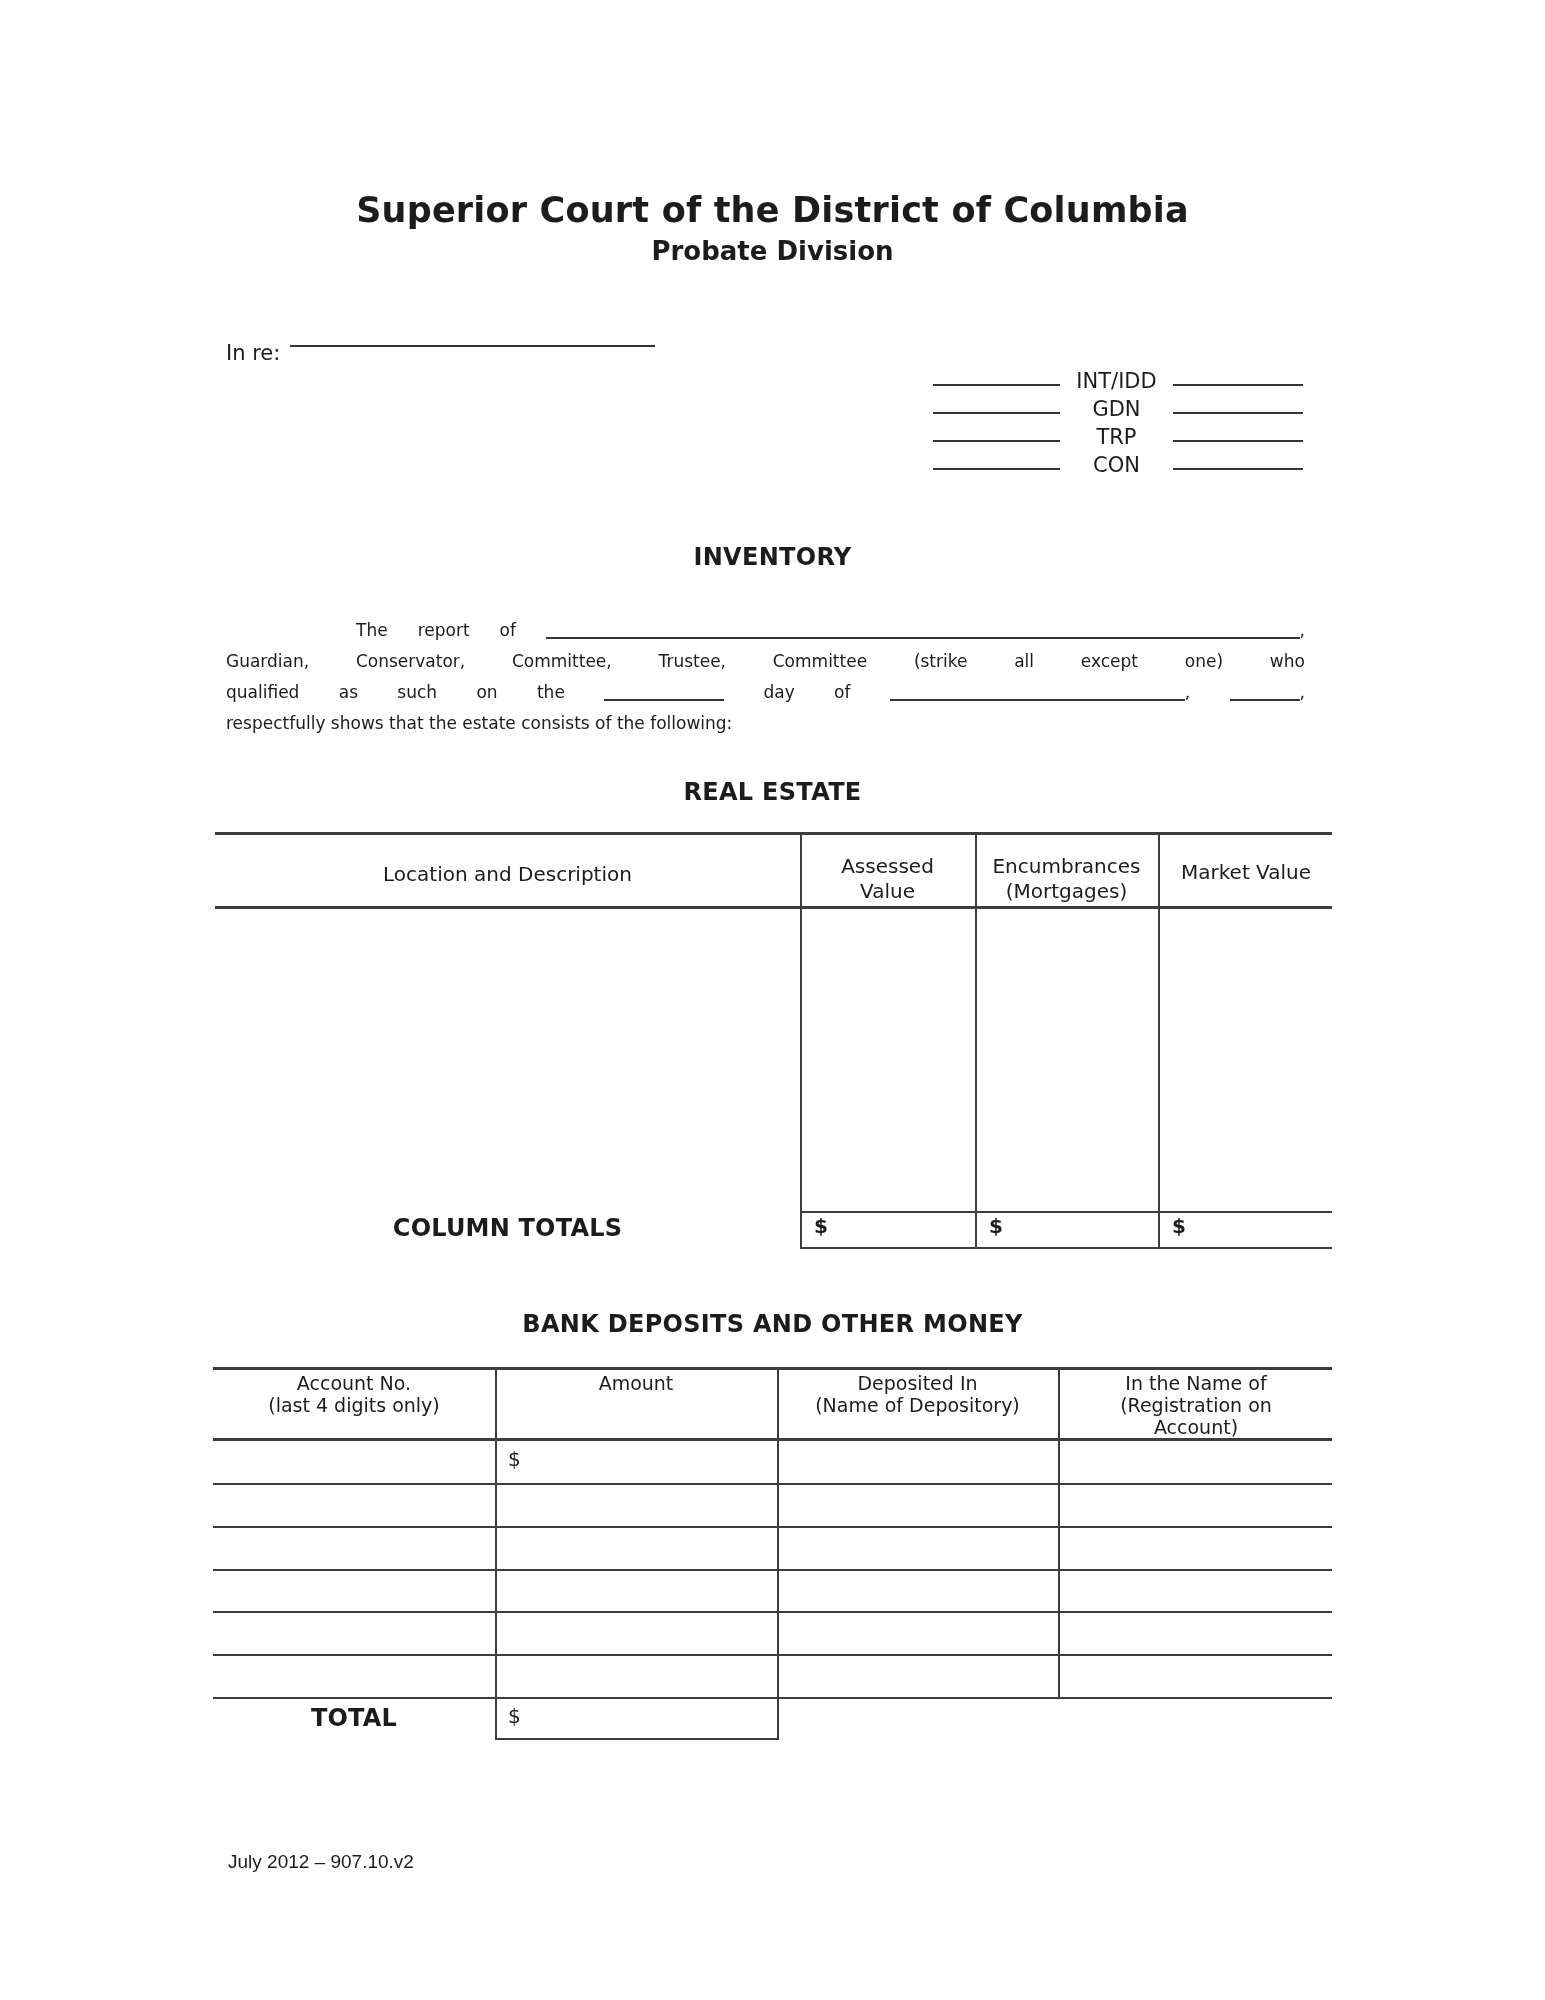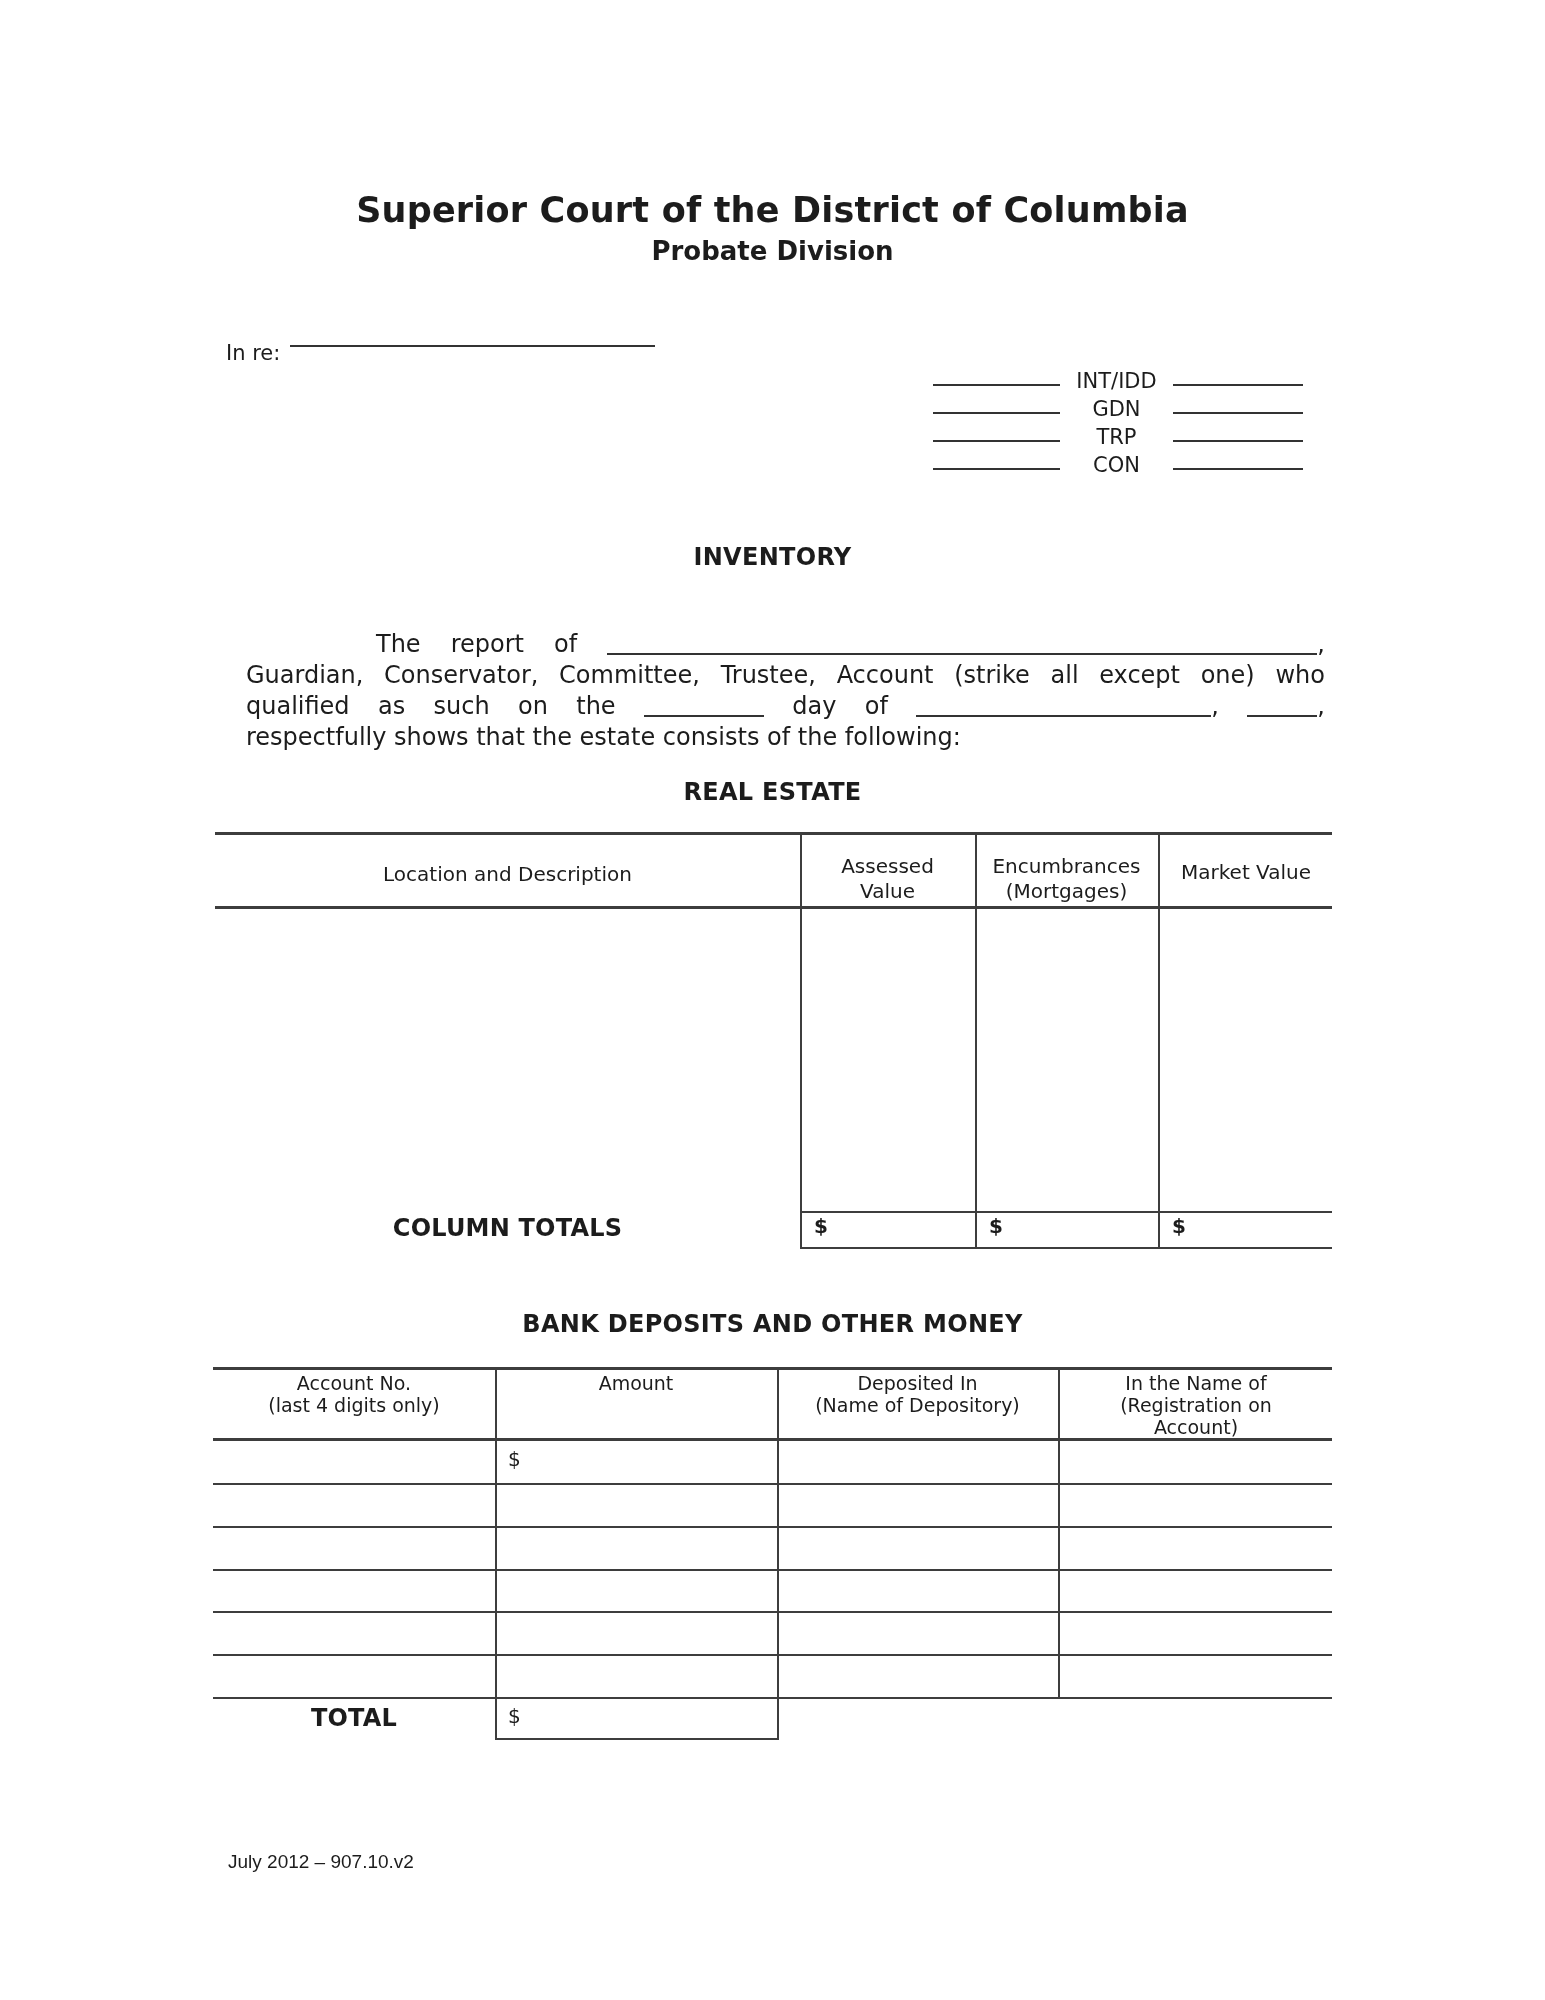--- a/index.html
+++ b/index.html
@@ -21,21 +21,21 @@
   .inre .blank{width:365px;margin-left:10px;}
 
   
   .codes{top:367px;left:933px;width:370px;}
   .code-row{display:flex;align-items:center;height:28px;font-size:21px;}
   .code-row .bl{width:127px;}
   .code-row .br{width:130px;}
   .code-label{flex:1;text-align:center;}
 
   
-  .para{top:629px;left:226px;width:1079px;font-size:24px;line-height:31px;margin-left:20px;}
+  .para{top:615px;left:226px;width:1079px;font-size:17px;line-height:31px;}
   .pline{height:31px;}
   .pline.justify{display:flex;justify-content:space-between;align-items:baseline;}
   .pline.fill{display:flex;align-items:baseline;padding-left:130px;}
   .pline.fill > span{margin-left:30px;}
   .pline.fill > span:first-child{margin-left:0;}
   .pline.fill > span.tight{margin-left:0;}
   .pline .fillblank{flex:1;}
   .bg{white-space:nowrap;}
 
   .inv-head{top:543px;}
@@ -103,21 +103,21 @@
         <span>report</span>
         <span>of</span>
         <span class="blank fillblank"></span>
         <span class="tight">,</span>
       </div>
       <div class="pline justify">
         <span>Guardian,</span>
         <span>Conservator,</span>
         <span>Committee,</span>
         <span>Trustee,</span>
-        <span>Account</span>
+        <span>Committee</span>
         <span>(strike</span>
         <span>all</span>
         <span>except</span>
         <span>one)</span>
         <span>who</span>
       </div>
       <div class="pline justify">
         <span>qualified</span>
         <span>as</span>
         <span>such</span>

